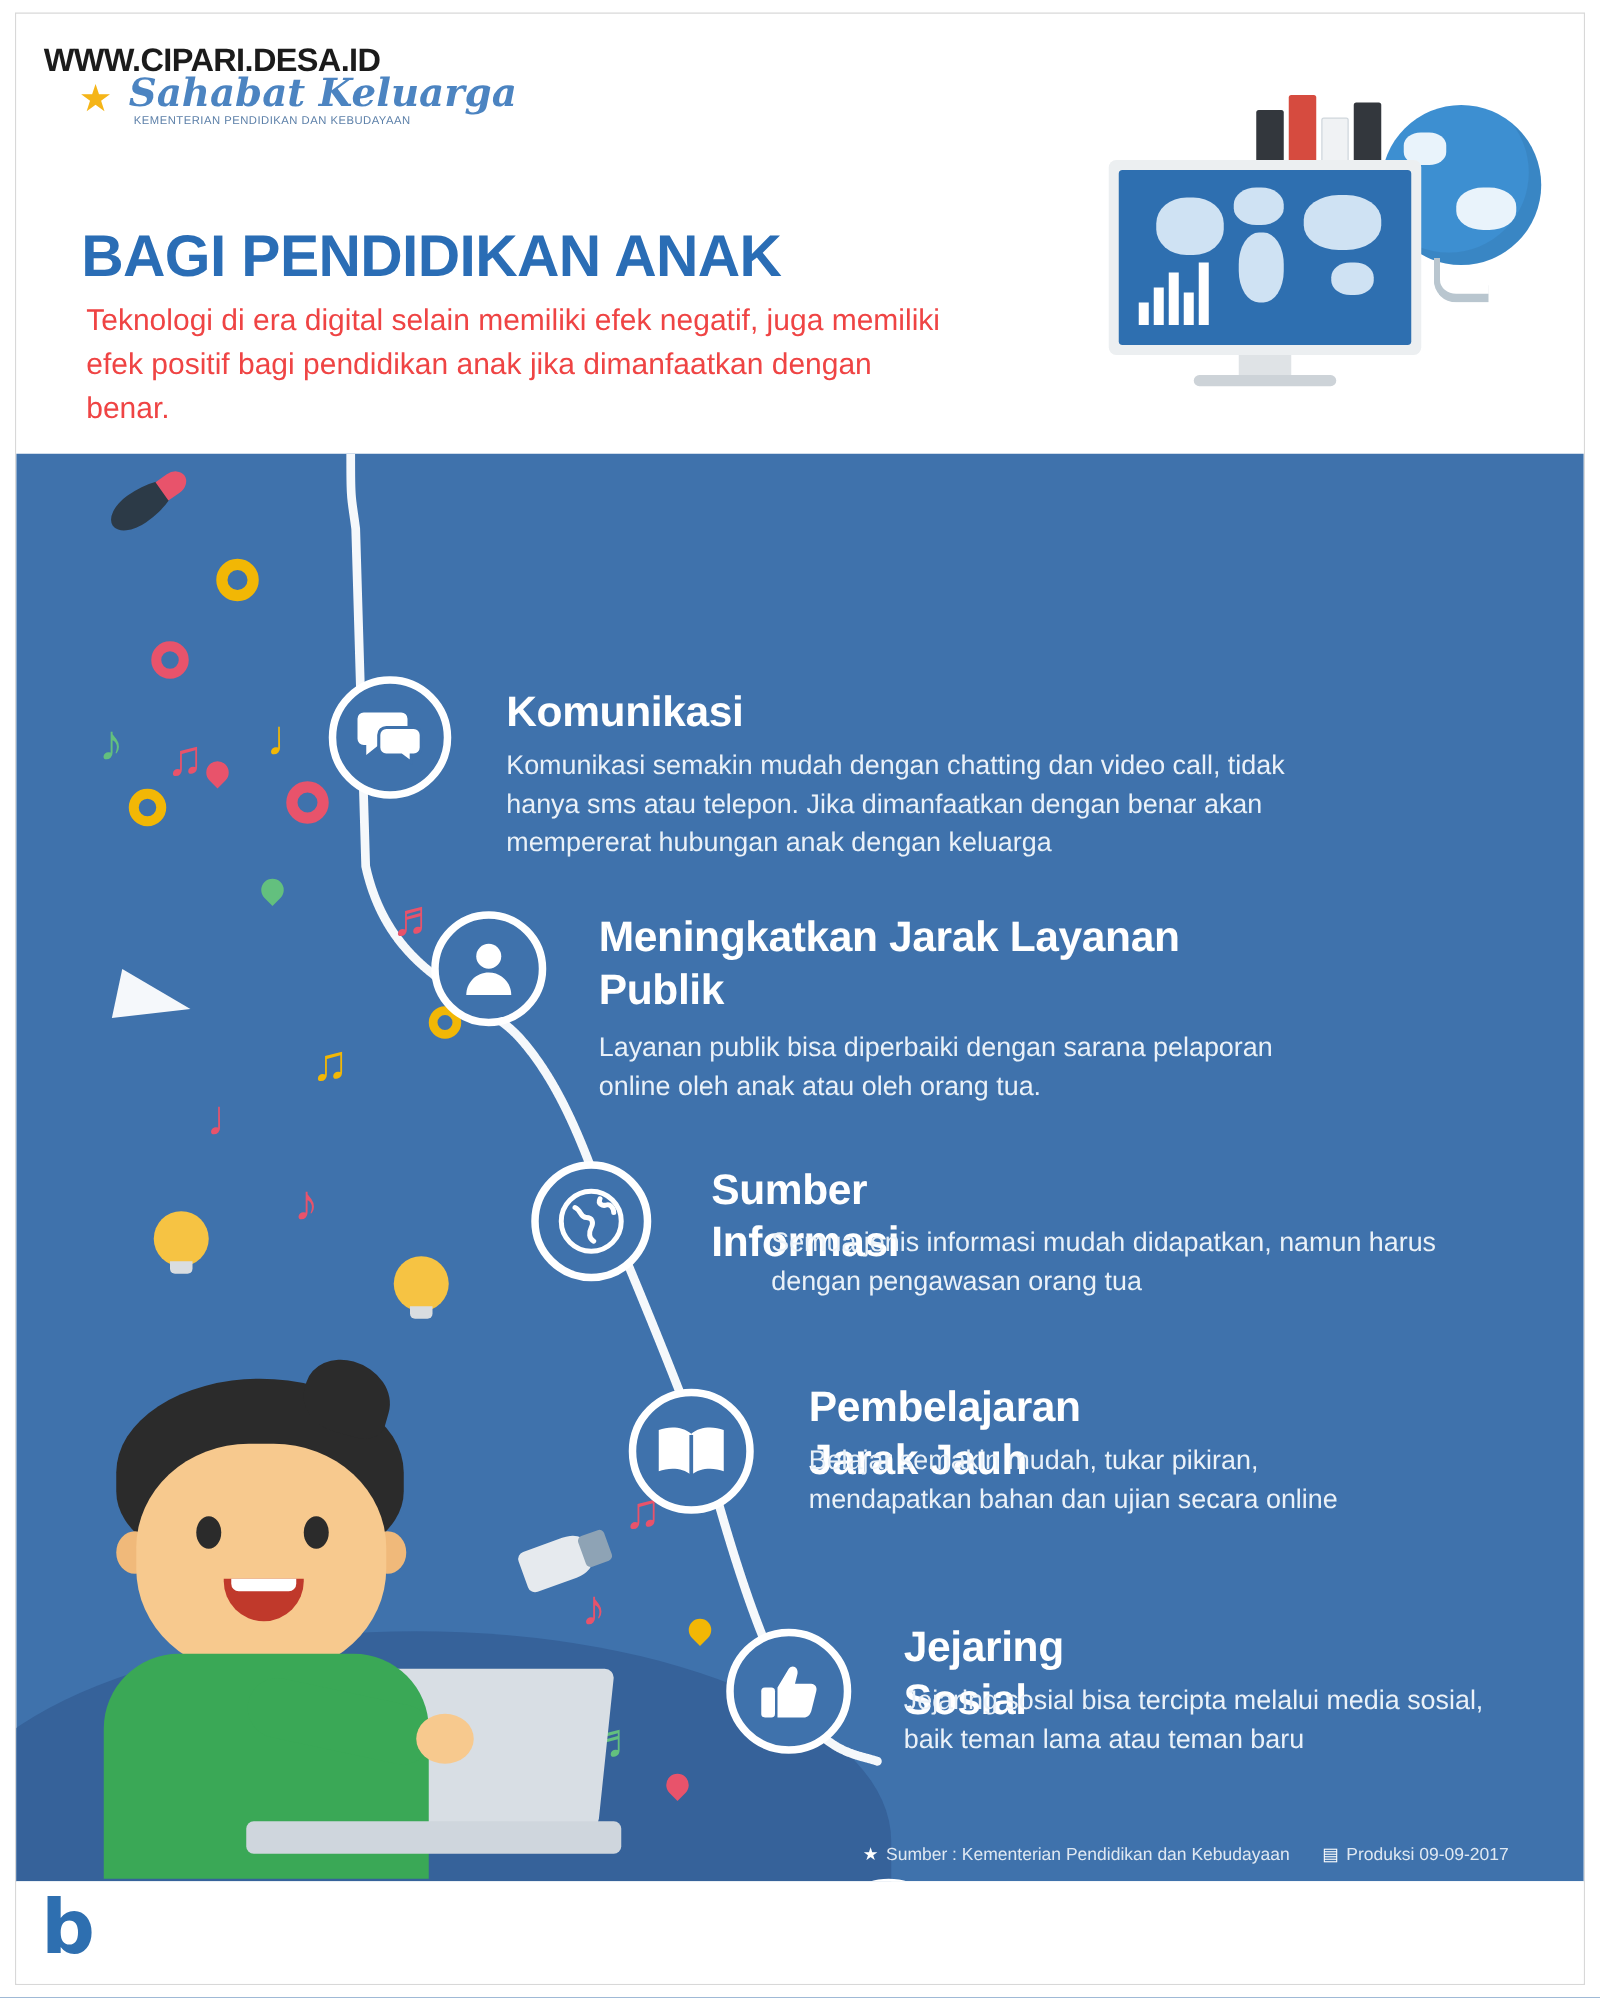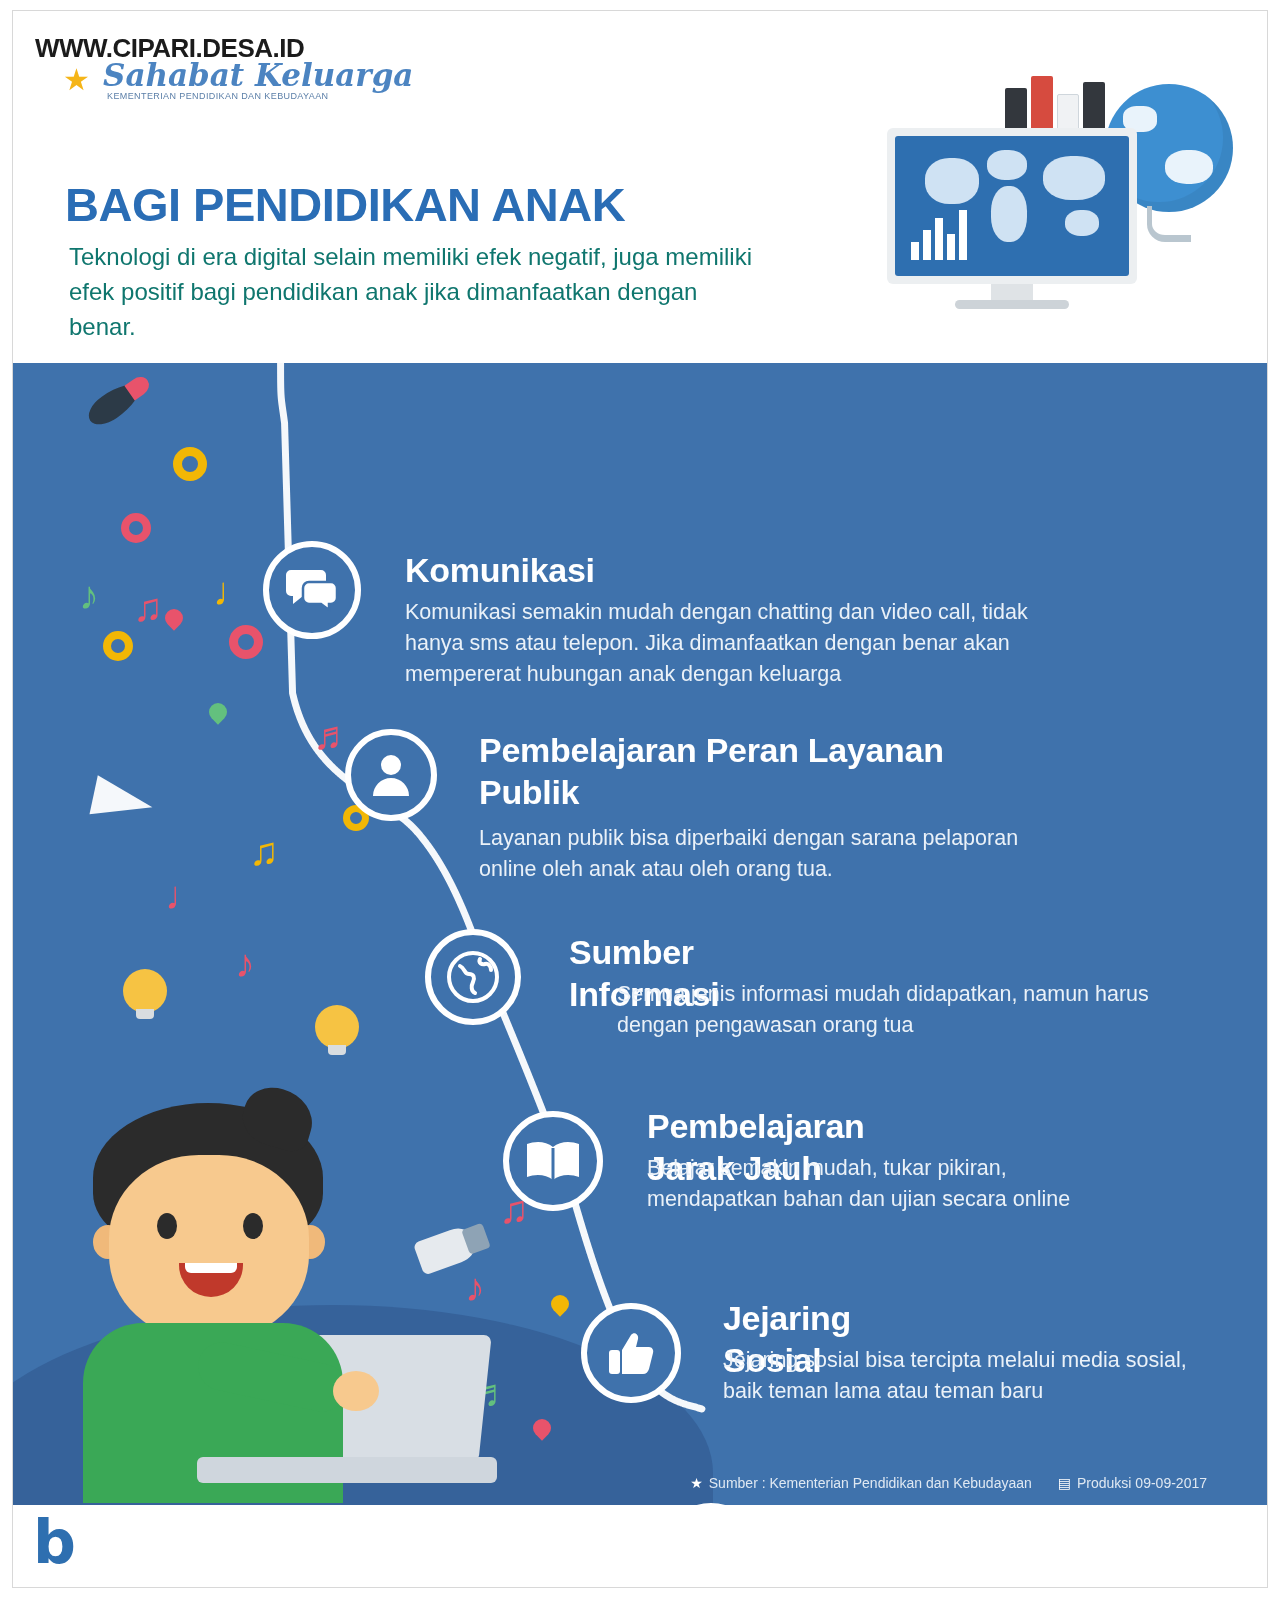--- a/index.html
+++ b/index.html
@@ -71,21 +71,21 @@
     font-size: 47px;
     letter-spacing: -0.5px;
     font-family: "Liberation Sans", sans-serif;
   }
   .title1 { top: 104px; }
   .title2 { top: 166px; }
   .subtitle {
     position: absolute;
     left: 56px; top: 228px;
     width: 700px;
-    color: #0f766e;
+    color: #ef4444;
     font-size: 24px;
     line-height: 35px;
   }
 
   
   .hdr-art { position: absolute; right: 30px; top: 55px; width: 350px; height: 260px; }
   .globe {
     position: absolute; right: 4px; top: 18px;
     width: 128px; height: 128px; border-radius: 50%;
     background: #3d8fd1;
@@ -465,21 +465,21 @@
       <div class="step-desc" style="left:392px; top:86px; width:660px;">Komunikasi semakin mudah dengan chatting dan video call, tidak hanya sms atau telepon. Jika dimanfaatkan dengan benar akan mempererat hubungan anak dengan keluarga</div>
     </div>
 
     <div class="step">
       <div class="bubble" style="left:332px; top:218px; width:92px; height:92px;">
         <svg width="44" height="46" viewBox="0 0 44 46">
           <circle cx="22" cy="13" r="10" fill="#fff"></circle>
           <path d="M22 26c10 0 18 8 18 18H4c0-10 8-18 18-18z" fill="#fff"></path>
         </svg>
       </div>
-      <div class="step-title" style="left:466px; top:218px; width:560px;">Pembelajaran Peran Layanan Publik</div>
+      <div class="step-title" style="left:466px; top:218px; width:560px;">Meningkatkan Jarak Layanan Publik</div>
       <div class="step-desc" style="left:466px; top:312px; width:600px;">Layanan publik bisa diperbaiki dengan sarana pelaporan online oleh anak atau oleh orang tua.</div>
     </div>
 
     <div class="step">
       <div class="bubble" style="left:412px; top:418px; width:96px; height:96px;">
         <svg width="54" height="54" viewBox="0 0 54 54">
           <circle cx="27" cy="27" r="24" fill="none" stroke="#fff" stroke-width="4"></circle>
           <path d="M14 16c5 2 4 8 9 8s6 4 4 8-2 9 2 11" fill="none" stroke="#fff" stroke-width="4" stroke-linecap="round"></path>
           <path d="M34 9c-2 4 2 6 5 5s6 2 6 6" fill="none" stroke="#fff" stroke-width="4" stroke-linecap="round"></path>
         </svg>

